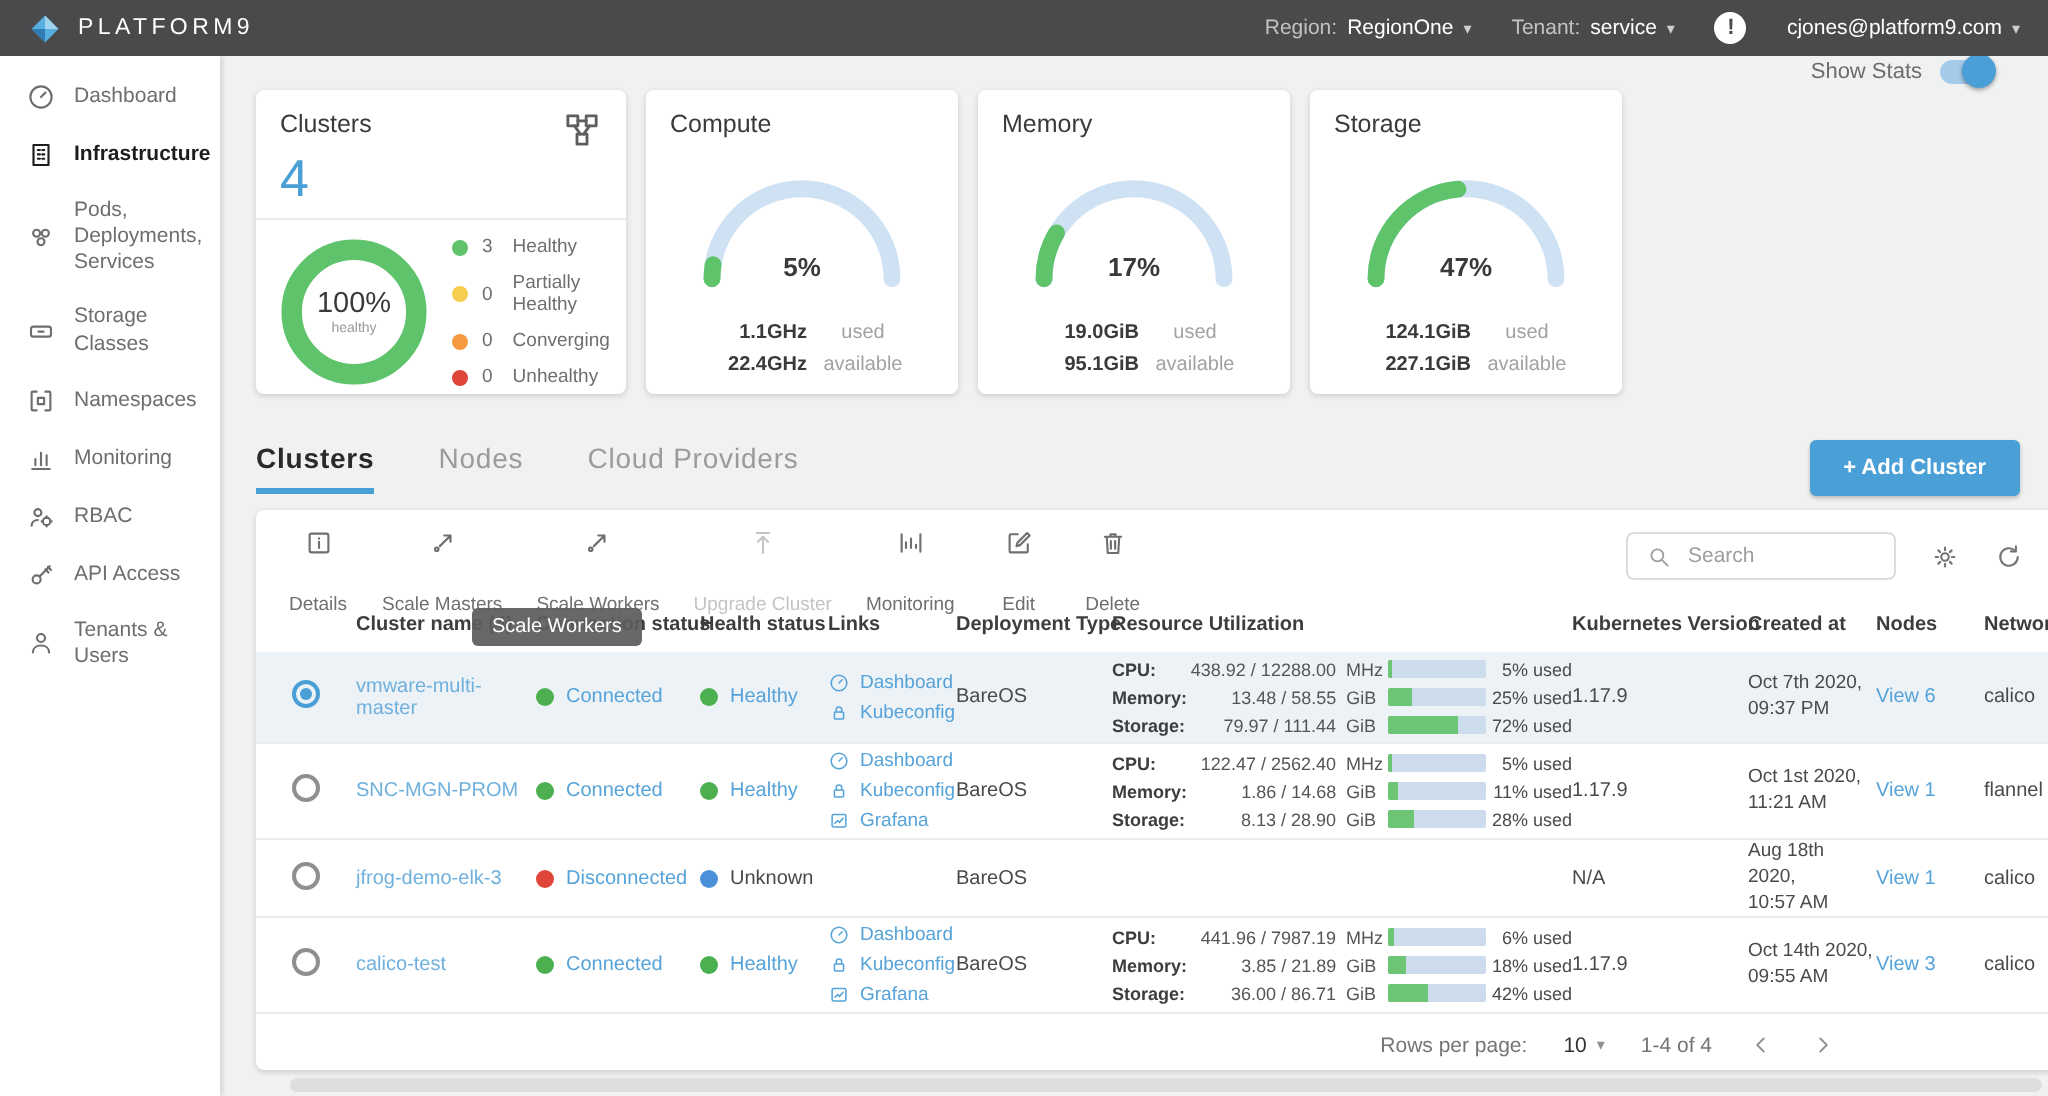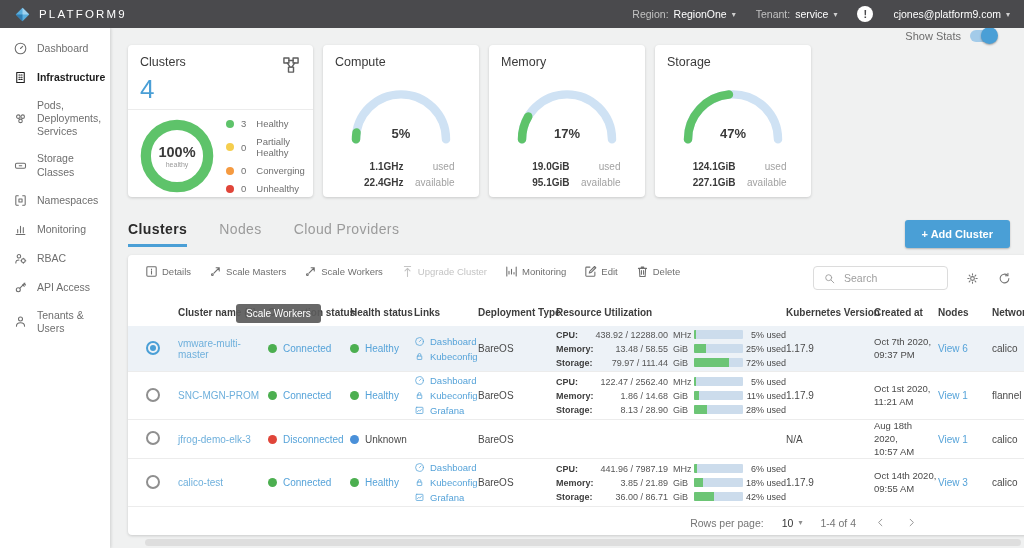--- a/index.html
+++ b/index.html
@@ -36,46 +36,46 @@
   .card-title{font-size:12.5px;color:#3a3a3a}
   .clusters-card{width:185px}
   .card-head{display:flex;justify-content:space-between;align-items:flex-start}
   .card-head .icon svg{width:20px;height:20px;color:#5e5e5e}
   .cluster-count{font-size:26px;color:var(--accent);line-height:1.05;margin-top:1px}
   .divider{height:1px;background:#ececec;margin:6px -12px 8px}
   .cluster-body{display:flex;align-items:center;gap:12px}
   .donut{position:relative;width:74px;height:74px;flex:0 0 auto}
   .donut svg{width:74px;height:74px}
   .donut-center{position:absolute;inset:0;display:flex;flex-direction:column;align-items:center;justify-content:center}
-  .donut-pct{font-size:14.5px;font-weight:bold;color:#3a3a3a;line-height:1}
+  .donut-pct{font-size:14.5px;font-weight:normal;color:#3a3a3a;line-height:1}
   .donut-sub{font-size:7px;color:#9a9a9a;margin-top:1px}
   .legend{display:flex;flex-direction:column;gap:7px}
   .legend-row{display:flex;align-items:center;gap:7px;font-size:9.5px;color:#6f6f6f}
   .dot{width:8px;height:8px;border-radius:50%;flex:0 0 auto}
   .gauge-card{width:156px}
   .gauge{position:relative;width:118px;height:60px;margin:16px auto 6px}
   .gauge svg{width:118px;height:60px}
   .g-track{stroke:var(--gauge-track);stroke-width:9;fill:none;stroke-linecap:round}
   .g-fill{stroke:var(--gauge-green);stroke-width:9;fill:none;stroke-linecap:round}
   .gauge-pct{position:absolute;left:0;right:0;bottom:4px;text-align:center;font-size:13px;font-weight:bold;color:#3a3a3a}
   .gauge-stats{margin-top:14px}
   .gs-line{display:flex;justify-content:center;gap:5px;font-size:10px;line-height:1.55}
   .gs-line b{width:56px;text-align:right;color:#3a3a3a}
-  .gs-line span{width:46px;text-align:right;color:#a2a2a2}
+  .gs-line span{width:46px;text-align:center;color:#a2a2a2}
   
   .tabs-row{position:absolute;top:192px;left:18px;right:14px;display:flex;align-items:center}
   .tabs{display:flex;gap:32px}
   .tab{font-size:14px;color:#9b9b9b;letter-spacing:.4px;padding-bottom:7px;border-bottom:3px solid transparent;cursor:pointer}
   .tab.active{color:#2a2a2a;font-weight:bold;border-bottom-color:var(--accent)}
   .add-btn{margin-left:auto;background:var(--accent);color:#fff;border:none;border-radius:3px;font-size:11px;font-weight:bold;padding:8px 17px;cursor:pointer;box-shadow:0 1px 2px rgba(0,0,0,.25);font-family:inherit}
   
   .panel{position:absolute;left:18px;top:227px;width:900px;height:280px;background:#fff;border-radius:4px;box-shadow:0 1px 3px rgba(0,0,0,.16);padding:0}
   .toolbar{display:flex;align-items:flex-start;padding:9px 16px 2px 16px;height:44px}
   .actions{display:flex;gap:17px}
-  .action{display:flex;flex-direction:row;align-items:center;gap:3px;color:#6f6f6f;font-size:9.5px;cursor:pointer;min-width:30px}
+  .action{display:flex;flex-direction:column;align-items:center;gap:18px;color:#6f6f6f;font-size:9.5px;cursor:pointer;min-width:30px}
   .action svg{width:15px;height:15px}
   .action.disabled{color:#c4c4c4;cursor:default}
   .toolbar-right{margin-left:auto;display:flex;align-items:center;gap:17px;padding-top:2px}
   .search{display:flex;align-items:center;gap:6px;border:1px solid #dcdcdc;border-radius:4px;padding:4px 9px;width:135px;color:#9e9e9e;background:#fff}
   .search svg{width:13px;height:13px}
   .search input{border:none;outline:none;width:100%;font-size:10.5px;color:#333;font-family:inherit}
   .search input::placeholder{color:#9e9e9e}
   .icon-btn{color:#757575;cursor:pointer;display:flex}
   .icon-btn svg{width:15px;height:15px}
   

